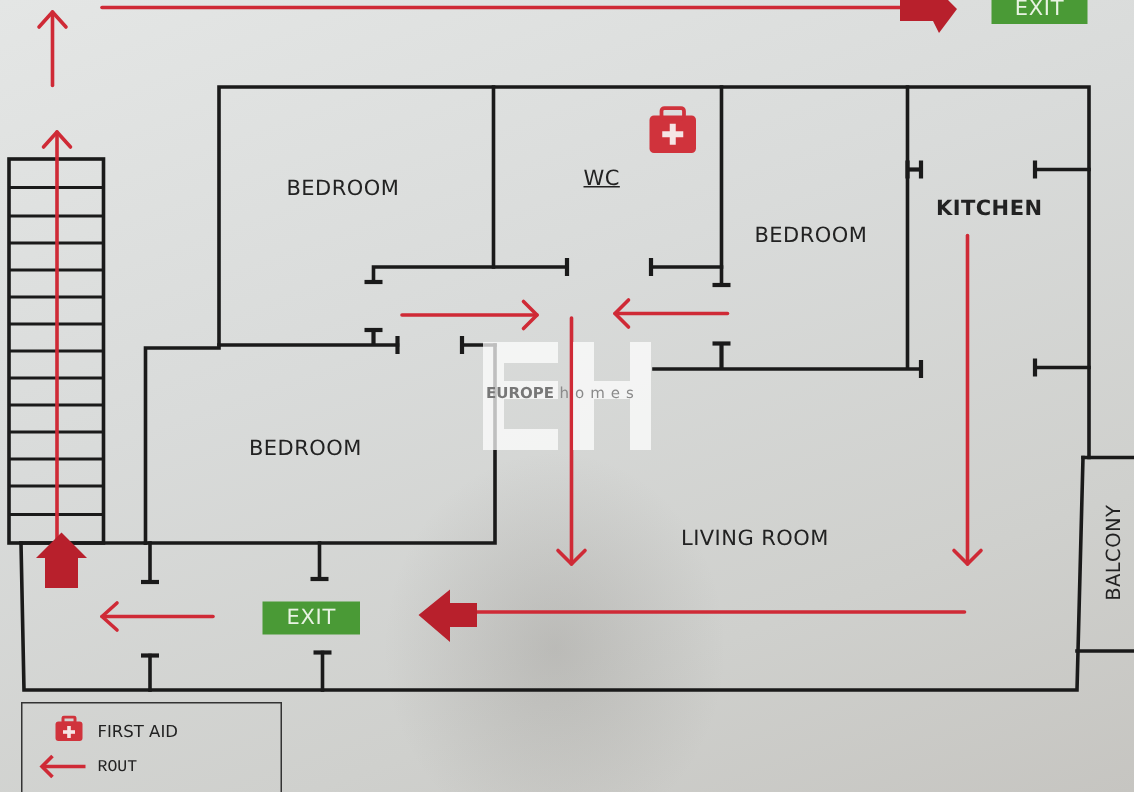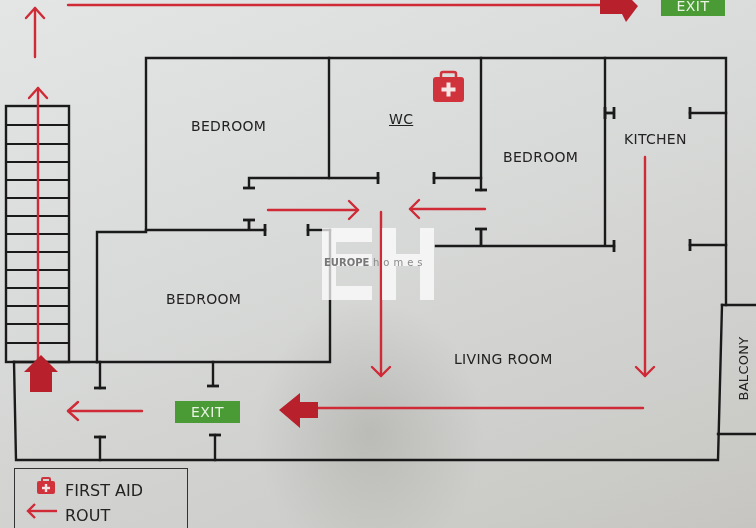--- a/index.html
+++ b/index.html
@@ -3,21 +3,21 @@
 <meta charset="utf-8">
 <style>
   html,body{margin:0;padding:0;}
   body{width:756px;height:528px;overflow:hidden;background:#c9a77c;font-family:"DejaVu Sans",sans-serif;}
   #stage{position:relative;width:756px;height:528px;overflow:hidden;
     background:linear-gradient(160deg,#e4e6e5 0%,#d9dbda 40%,#cfd0cd 75%,#c6c5c1 100%);}
   #plan{position:absolute;left:0;top:0;}
   .lbl{position:absolute;font-size:14px;color:#222;letter-spacing:.3px;white-space:nowrap;}
   .exit{position:absolute;background:#4a9a36;color:#e8f3e2;font-size:14px;text-align:center;line-height:20px;letter-spacing:.5px;}
   .legend{position:absolute;left:14px;top:468px;width:172px;height:70px;border:1.5px solid #333;}
-  .legend .row{position:absolute;left:50px;font-size:16px;color:#222;}
+  .legend .row{position:absolute;left:50px;font-size:11px;color:#222;}
   .wm{position:absolute;left:322px;top:228px;width:96px;height:72px;}
   .wm .blk{position:absolute;background:rgba(255,255,255,.72);}
   .wm .txt{position:absolute;left:2px;top:29px;font-size:10px;color:#8a8a8a;letter-spacing:.5px;white-space:nowrap;}
   .wm .txt b{font-weight:bold;color:#777;letter-spacing:0;}
   .shadow{position:absolute;left:255px;top:300px;width:230px;height:240px;
     background:radial-gradient(ellipse at 50% 55%,rgba(110,105,100,.22),rgba(110,105,100,0) 70%);}
 </style>
 </head>
 <body>
 
@@ -129,21 +129,21 @@
       <rect x="433" y="77" width="31" height="25" rx="3" fill="#d0333c"></rect>
       <rect x="441" y="72" width="15" height="7" rx="2" fill="none" stroke="#d0333c" stroke-width="2.5"></rect>
       <rect x="446.5" y="82.5" width="4" height="14" fill="#f5e5e5"></rect>
       <rect x="441.5" y="87.5" width="14" height="4" fill="#f5e5e5"></rect>
     </g>
   </svg>
 
   <span class="lbl" style="left:191px;top:118px;">BEDROOM</span>
   <span class="lbl" style="left:389px;top:111px;text-decoration:underline;">WC</span>
   <span class="lbl" style="left:503px;top:149px;">BEDROOM</span>
-  <span class="lbl" style="left:624px;top:131px;">KITCHEN</span>
+  <span class="lbl" style="left:624px;top:131px;font-weight:bold;">KITCHEN</span>
   <span class="lbl" style="left:166px;top:291px;">BEDROOM</span>
   <span class="lbl" style="left:454px;top:319px;margin-top:32px;">LIVING ROOM</span>
   <span class="lbl" style="left:708px;top:361px;transform:rotate(-90deg);transform-origin:center;width:70px;text-align:center;font-size:13px;">BALCONY</span>
 
   <div class="exit" style="left:661px;top:-4px;width:64px;height:20px;">EXIT</div>
   <div class="exit" style="left:175px;top:401px;width:65px;height:22px;line-height:22px;">EXIT</div>
 
   <div class="wm">
     <div class="blk" style="left:0;top:0;width:50px;height:14px;"></div>
     <div class="blk" style="left:0;top:14px;width:14px;height:44px;"></div>
@@ -160,15 +160,15 @@
       <rect x="1" y="4" width="18" height="13" rx="2" fill="#d0333c"></rect>
       <rect x="6" y="1" width="8" height="4" rx="1" fill="none" stroke="#d0333c" stroke-width="2"></rect>
       <rect x="8.8" y="7" width="2.4" height="8" fill="#f5e5e5"></rect>
       <rect x="6" y="9.8" width="8" height="2.4" fill="#f5e5e5"></rect>
     </svg>
     <span class="row" style="top:12px;">FIRST AID</span>
     <svg style="position:absolute;left:10px;top:34px;" width="34" height="16">
       <line x1="3" y1="8" x2="32" y2="8" stroke="#cf2a36" stroke-width="2.4"></line>
       <polyline points="10,1 3,8 10,15" fill="none" stroke="#cf2a36" stroke-width="2.4"></polyline>
     </svg>
-    <span class="row" style="top:37px;">ROUT</span>
+    <span class="row" style="top:37px;font-family:Liberation Mono, monospace;">ROUT</span>
   </div>
 </div>
 
 </body></html>

